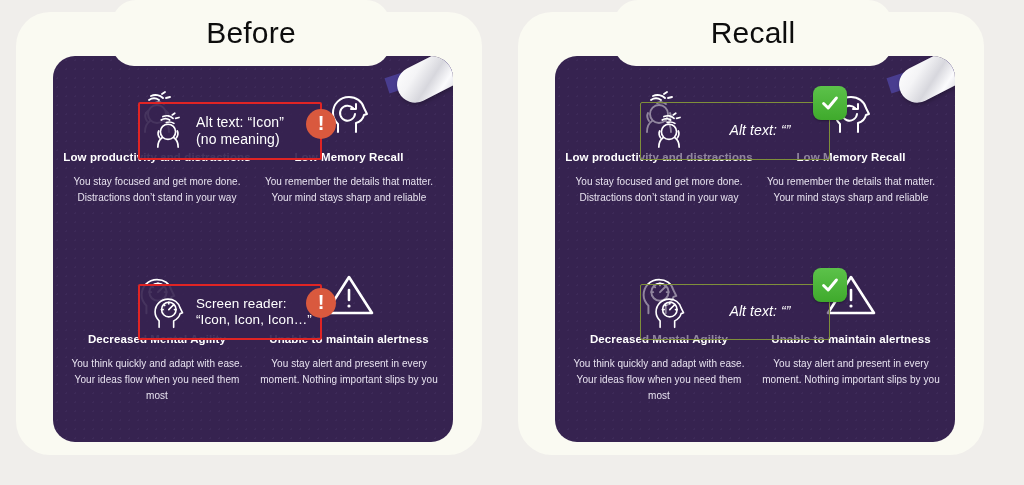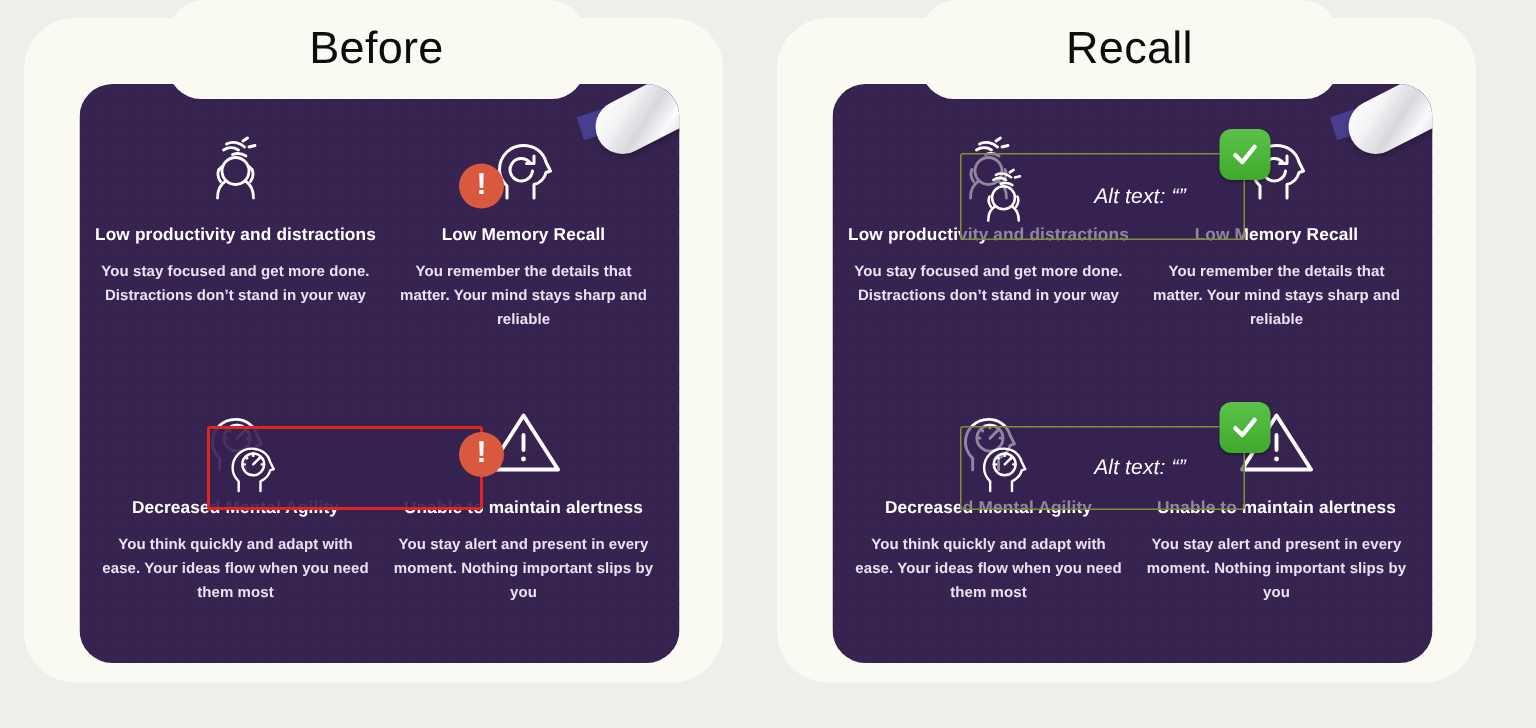--- a/index.html
+++ b/index.html
@@ -103,21 +103,21 @@
   .cell-title {
     font-size: 11.5px;
     font-weight: 700;
     line-height: 1.28;
     color: #ffffff;
     margin-top: 6px;
     letter-spacing: .1px;
   }
   .cell-body {
     font-size: 10px;
-    font-weight: 700;
+    font-weight: 400;
     line-height: 1.62;
     color: #e8e3f0;
     margin-top: 9px;
     padding: 0 6px;
     letter-spacing: .05px;
   }
 
   
   .annot {
     position: absolute;
@@ -254,33 +254,58 @@
               <path d="M28 21v10"></path>
               <circle cx="28" cy="37" r="1.6" fill="#ffffff" stroke="none"></circle>
             </svg>
           </div>
           <div class="cell-title">Unable to maintain alertness</div>
           <div class="cell-body">You stay alert and present in every moment. Nothing important slips by you</div>
         </div>
 
       </div>
 
+      <div class="annot" id="annot-before-top">
+        <div class="annot-box annot-bad">
+          <div class="annot-icon">
+            <svg width="44" height="44" viewBox="0 0 52 52" fill="none" stroke="#ffffff" stroke-width="2" stroke-linecap="round" stroke-linejoin="round">
+              <circle cx="26" cy="27" r="9"></circle>
+              <path d="M14 45c0-5 2-9 5-11"></path>
+              <path d="M38 45c0-5-2-9-5-11"></path>
+              <path d="M16 34c-2-3-2-6-1-8"></path>
+              <path d="M36 34c2-3 2-6 1-8"></path>
+              <path d="M18 13c3-2 7-2 10 0"></path>
+              <path d="M20 9c4-2 9-1 12 2"></path>
+              <path d="M24 16c3-1 6-1 9 1"></path>
+              <path d="M31 7l3-2M35 11l4-1"></path>
+            </svg>
+          </div>
+          <div class="annot-text">
+            <div>Alt text: “Icon”</div>
+            <div>(no meaning)</div>
+          </div>
+        </div>
+      </div>
       <div class="badge badge-warn" id="badge-before-top">
         <span>!</span>
       </div>
 
       <div class="annot" id="annot-before-bottom">
         <div class="annot-box annot-bad">
           <div class="annot-icon">
             <svg width="42" height="42" viewBox="0 0 52 52" fill="none" stroke="#ffffff" stroke-width="2" stroke-linecap="round" stroke-linejoin="round">
               <path d="M33 45v-8c4-2 7-5 8-9l3-1-3-6c-2-7-8-11-15-11-9 0-16 7-16 16 0 5 2 8 5 11v8"></path>
               <circle cx="27" cy="23" r="9"></circle>
               <path d="M27 23l5-5"></path>
               <path d="M21 17l1 1M33 17l-1 1M18 23h2M36 23h-2M27 14v2"></path>
             </svg>
+          </div>
+          <div class="annot-text small">
+            <div>Screen reader:</div>
+            <div>“Icon, Icon, Icon…”</div>
           </div>
         </div>
       </div>
       <div class="badge badge-warn" id="badge-before-bottom">
         <span>!</span>
       </div>
 
       <div class="capsule"></div>
     </div>
   </div>

